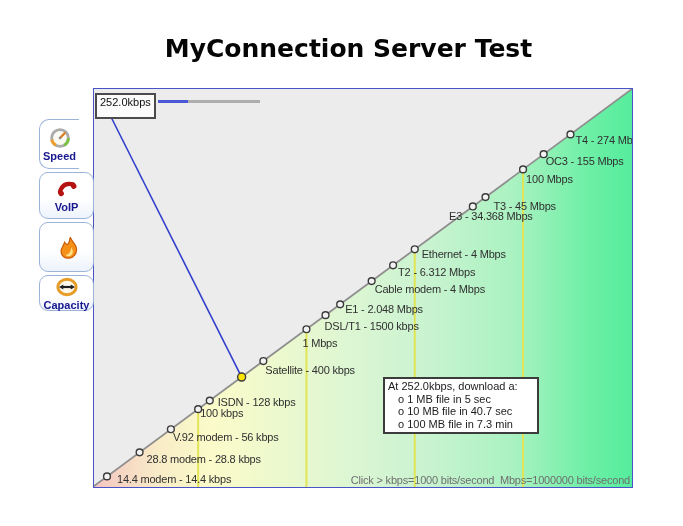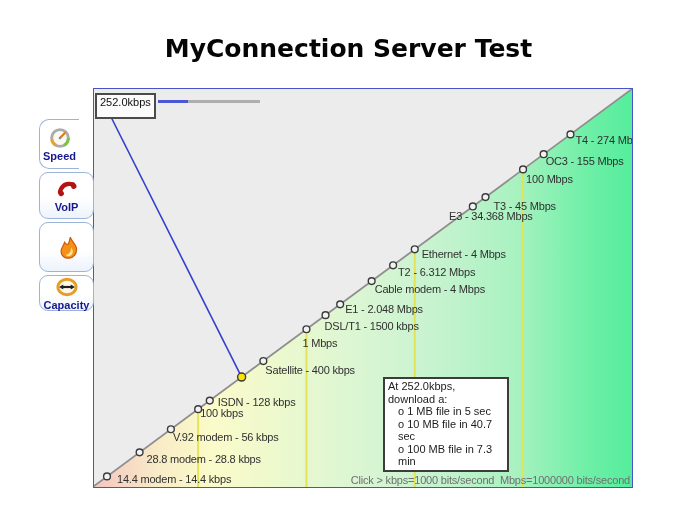--- a/index.html
+++ b/index.html
@@ -43,21 +43,21 @@
   }
   .speed-box{
     position:absolute;left:1px;top:4px;background:#fbfbfb;border:2px solid #4b4b4b;
     padding:1px 3px 9px 3px;font-size:11px;line-height:12px;color:#101010;z-index:8;
   }
   .progress{
     position:absolute;left:64px;top:11px;width:102px;height:3px;background:#aeaeae;z-index:8;
   }
   .progress-fill{height:100%;background:#4a58d8;}
   .info-box{
-    position:absolute;left:289px;top:288px;width:126px;box-sizing:border-box;
+    position:absolute;left:289px;top:288px;width:156px;box-sizing:border-box;
     border:2px solid #3c3c3c;background:#ffffff;padding:1px 3px 2px 3px;
     font-size:11px;line-height:12.5px;color:#1c1c1c;
   }
   .info-line{margin-left:10px;}
   .footnote{
     position:absolute;right:2px;bottom:1px;font-size:11px;color:#6f6f6f;
     letter-spacing:-0.2px;white-space:pre;
   }
 </style>
 </head>

